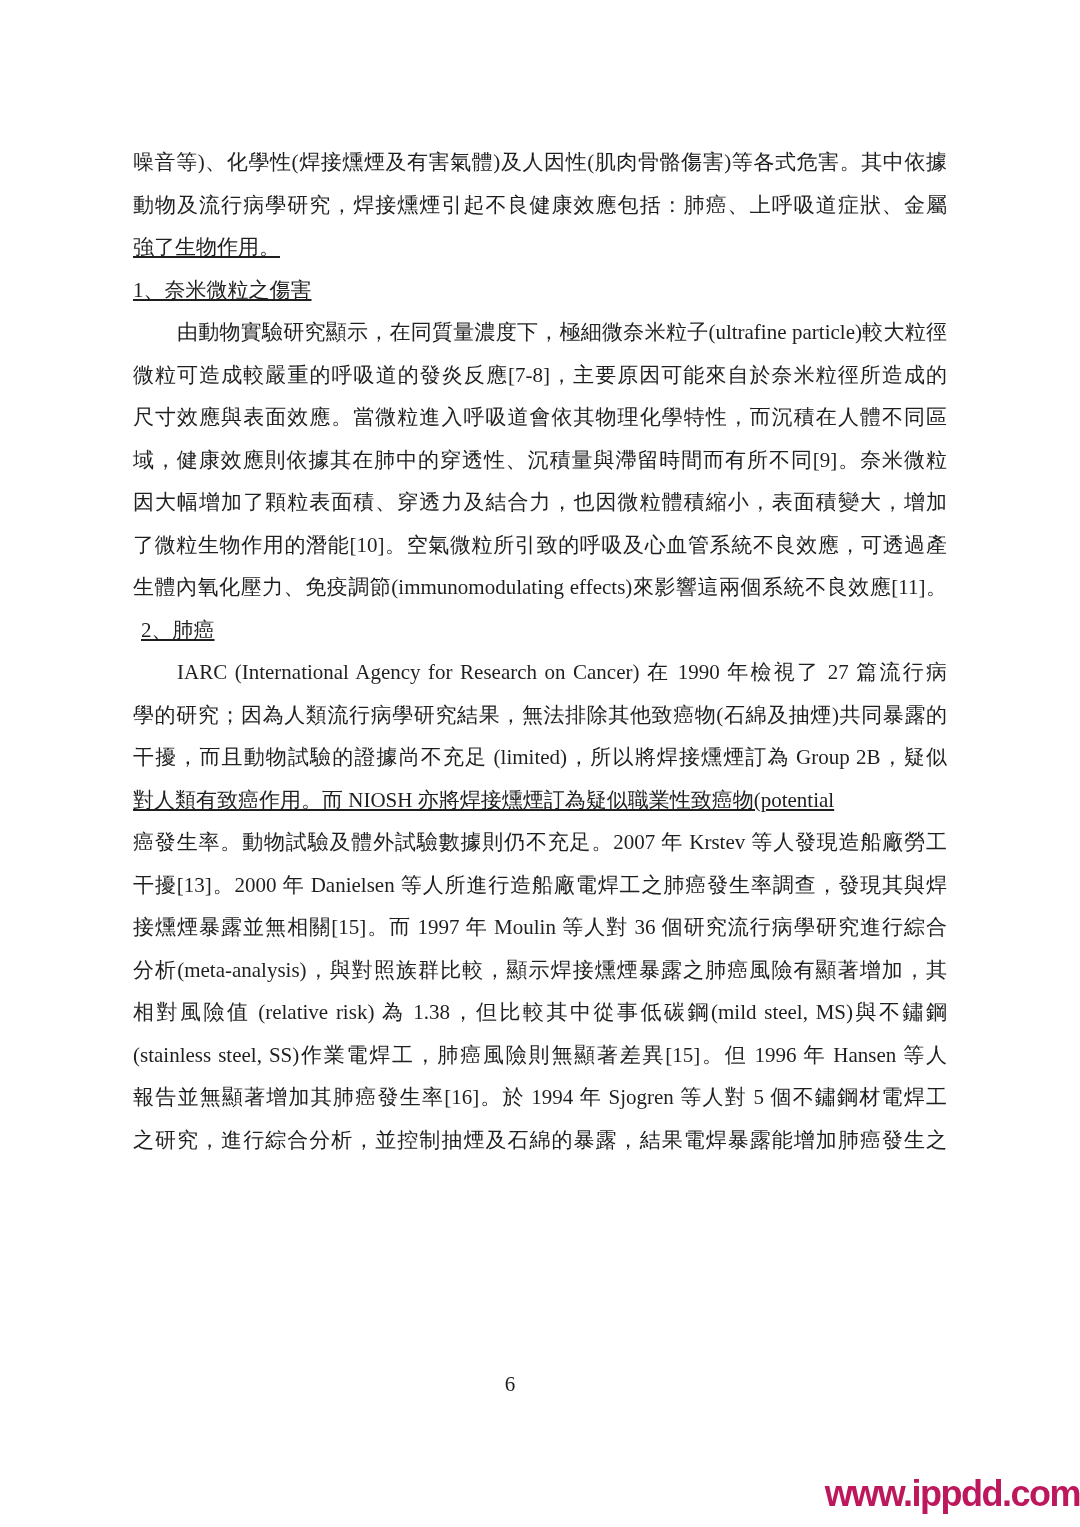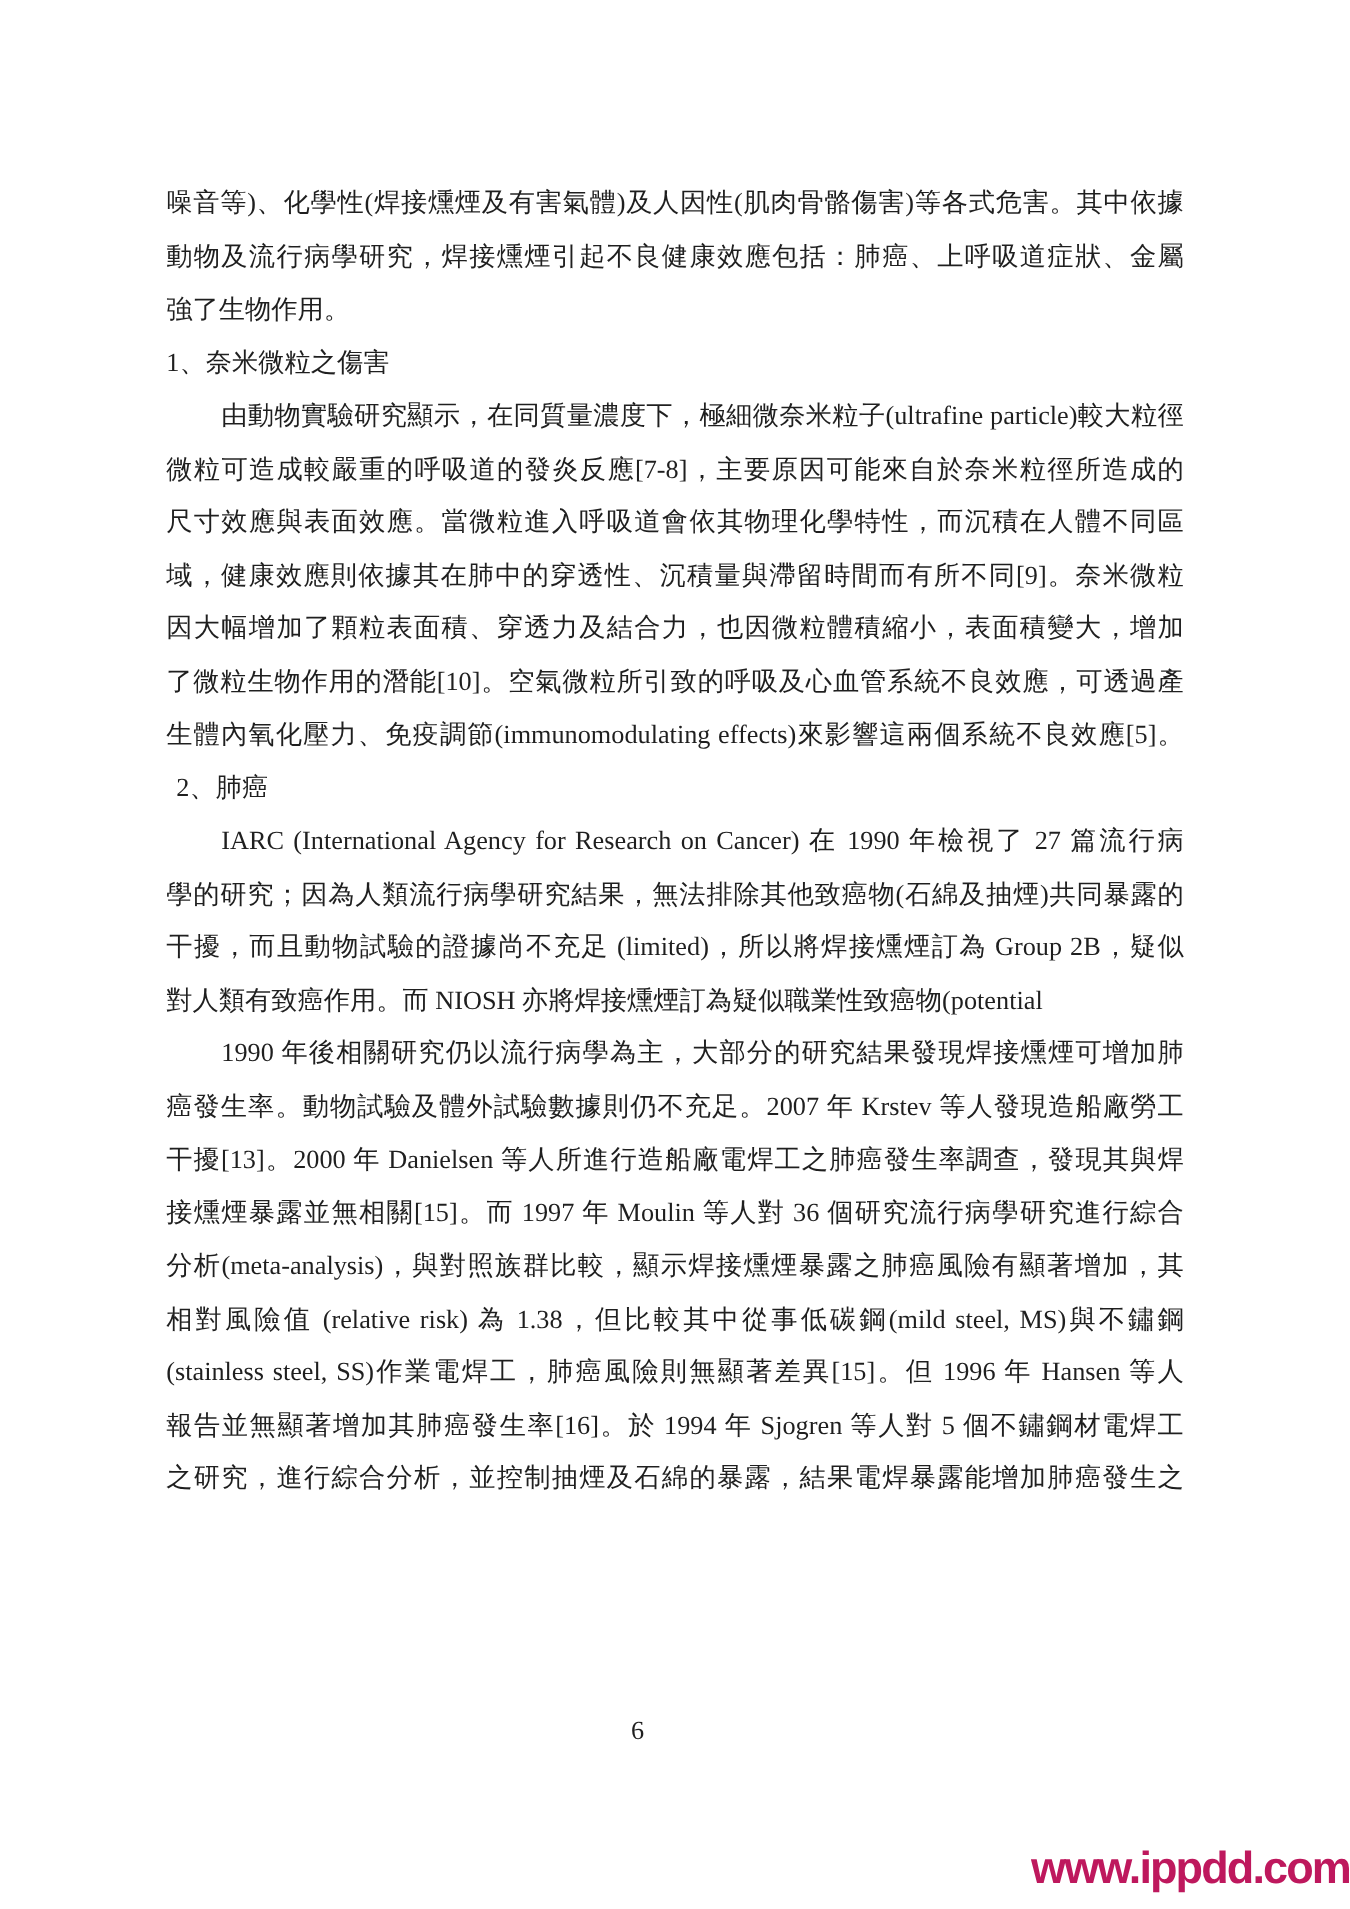--- a/index.html
+++ b/index.html
@@ -28,20 +28,21 @@
     color: #1f1f1f;
     white-space: normal;
   }
   .fill {
     text-align: justify;
     text-align-last: justify;
   }
   .end {
     text-align: left;
     text-align-last: left;
+    text-decoration: underline;
   }
   .indent {
     text-indent: 44px;
   }
   .indent-sm {
     text-indent: 8px;
   }
   .page-number {
     position: absolute;
     top: 1372px;
@@ -70,27 +71,26 @@
     <div class="line fill">噪音等)、化學性(焊接燻煙及有害氣體)及人因性(肌肉骨骼傷害)等各式危害。其中依據</div>
     <div class="line fill">動物及流行病學研究，焊接燻煙引起不良健康效應包括：肺癌、上呼吸道症狀、金屬</div>
     <div class="line end">強了生物作用。</div>
     <div class="line end">1、奈米微粒之傷害</div>
     <div class="line fill indent">由動物實驗研究顯示，在同質量濃度下，極細微奈米粒子(ultrafine particle)較大粒徑</div>
     <div class="line fill">微粒可造成較嚴重的呼吸道的發炎反應[7-8]，主要原因可能來自於奈米粒徑所造成的</div>
     <div class="line fill">尺寸效應與表面效應。當微粒進入呼吸道會依其物理化學特性，而沉積在人體不同區</div>
     <div class="line fill">域，健康效應則依據其在肺中的穿透性、沉積量與滯留時間而有所不同[9]。奈米微粒</div>
     <div class="line fill">因大幅增加了顆粒表面積、穿透力及結合力，也因微粒體積縮小，表面積變大，增加</div>
     <div class="line fill">了微粒生物作用的潛能[10]。空氣微粒所引致的呼吸及心血管系統不良效應，可透過產</div>
-    <div class="line fill">生體內氧化壓力、免疫調節(immunomodulating effects)來影響這兩個系統不良效應[5]。</div>
+    <div class="line fill">生體內氧化壓力、免疫調節(immunomodulating effects)來影響這兩個系統不良效應[11]。</div>
     <div class="line end indent-sm">2、肺癌</div>
     <div class="line fill indent">IARC (International Agency for Research on Cancer) 在 1990 年檢視了 27 篇流行病</div>
     <div class="line fill">學的研究；因為人類流行病學研究結果，無法排除其他致癌物(石綿及抽煙)共同暴露的</div>
     <div class="line fill">干擾，而且動物試驗的證據尚不充足 (limited)，所以將焊接燻煙訂為 Group 2B，疑似</div>
     <div class="line end">對人類有致癌作用。而 NIOSH 亦將焊接燻煙訂為疑似職業性致癌物(potential</div>
-    <div class="line fill indent">1990 年後相關研究仍以流行病學為主，大部分的研究結果發現焊接燻煙可增加肺</div>
     <div class="line fill">癌發生率。動物試驗及體外試驗數據則仍不充足。2007 年 Krstev 等人發現造船廠勞工</div>
     <div class="line fill">干擾[13]。2000 年 Danielsen 等人所進行造船廠電焊工之肺癌發生率調查，發現其與焊</div>
     <div class="line fill">接燻煙暴露並無相關[15]。而 1997 年 Moulin 等人對 36 個研究流行病學研究進行綜合</div>
     <div class="line fill">分析(meta-analysis)，與對照族群比較，顯示焊接燻煙暴露之肺癌風險有顯著增加，其</div>
     <div class="line fill">相對風險值 (relative risk) 為 1.38，但比較其中從事低碳鋼(mild steel, MS)與不鏽鋼</div>
     <div class="line fill">(stainless steel, SS)作業電焊工，肺癌風險則無顯著差異[15]。但 1996 年 Hansen 等人</div>
     <div class="line fill">報告並無顯著增加其肺癌發生率[16]。於 1994 年 Sjogren 等人對 5 個不鏽鋼材電焊工</div>
     <div class="line fill">之研究，進行綜合分析，並控制抽煙及石綿的暴露，結果電焊暴露能增加肺癌發生之</div>
   </div>
 

